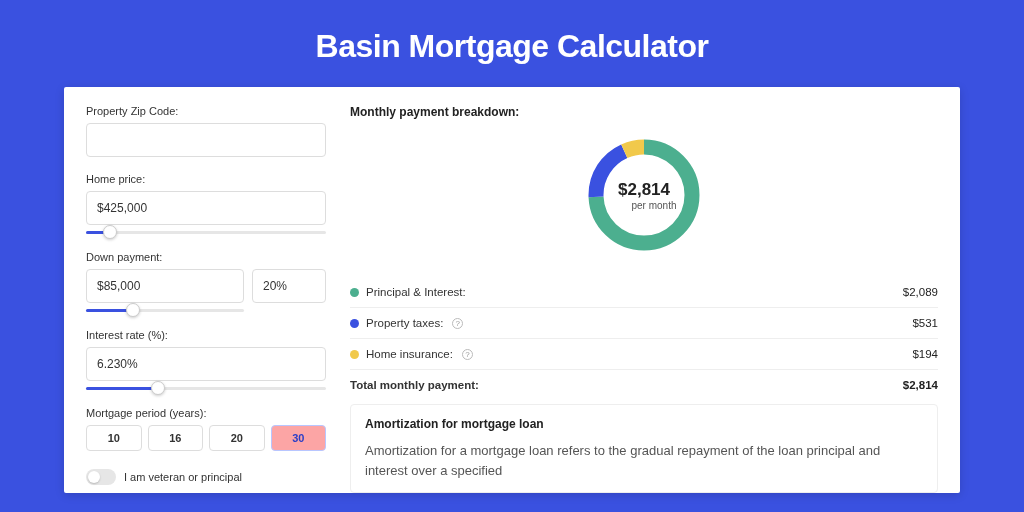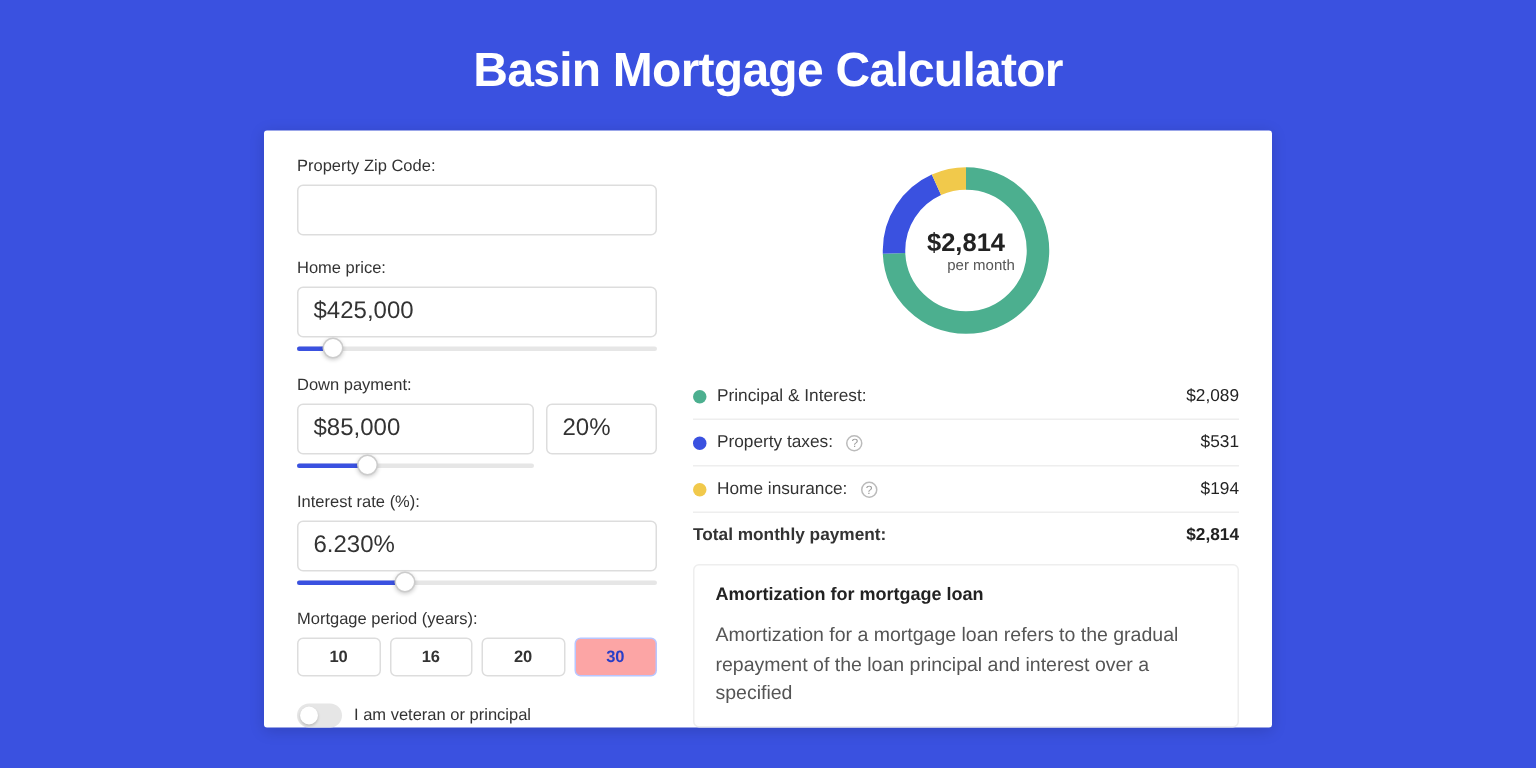--- a/index.html
+++ b/index.html
@@ -14,42 +14,42 @@
     text-align: center;
     color: #fff;
     font-size: 32px;
     font-weight: 700;
     padding: 28px 0 22px;
     letter-spacing: -0.5px;
   }
   .card {
     background: #fff;
     margin: 0 auto;
-    width: 672px;
+    width: 896px;
     border-radius: 2px;
     display: flex;
     padding: 18px 22px 0;
     gap: 24px;
     box-shadow: 0 2px 10px rgba(0,0,0,0.15);
   }
   .left { width: 240px; flex-shrink: 0; }
   .right { flex: 1; }
   .field-label {
     font-size: 11px;
     color: #333;
     margin-bottom: 6px;
     display: block;
   }
   .input {
     width: 100%;
     height: 34px;
     border: 1px solid #ddd;
     border-radius: 4px;
     padding: 0 10px;
-    font-size: 16px;
+    font-size: 12px;
     color: #333;
     background: #fff;
   }
   .field-group { margin-bottom: 2px; }
   .slider-wrap { position: relative; height: 16px; margin-top: -2px; margin-bottom: 10px; }
   .slider-track {
     position: absolute; top: 6px; left: 0; right: 0; height: 3px;
     background: #e6e6e6; border-radius: 2px;
   }
   .slider-fill {
@@ -169,20 +169,21 @@
         </div>
     </div>
 
     <div class="toggle-row">
       <div class="toggle"></div>
       <span>I am veteran or principal</span>
     </div>
   </div>
 
   <div class="right">
+    <div class="breakdown-title">Monthly payment breakdown:</div>
 
     <div class="donut-wrap">
       <div class="donut">
         <svg width="124" height="124" viewBox="0 0 124 124" id="donut-svg">
             <circle cx="62" cy="62" r="48" fill="none" stroke="#4caf8f" stroke-width="15" stroke-dasharray="223.8903898797127 301.59289474462014" stroke-dashoffset="0"></circle>
             <circle cx="62" cy="62" r="48" fill="none" stroke="#3a51e0" stroke-width="15" stroke-dasharray="56.91038632174602 301.59289474462014" stroke-dashoffset="-223.8903898797127"></circle>
             <circle cx="62" cy="62" r="48" fill="none" stroke="#f1c94b" stroke-width="15" stroke-dasharray="20.792118543161443 301.59289474462014" stroke-dashoffset="-280.8007762014587"></circle>
           </svg>
         <div class="donut-center">
           <div class="donut-value">$2,814</div>

